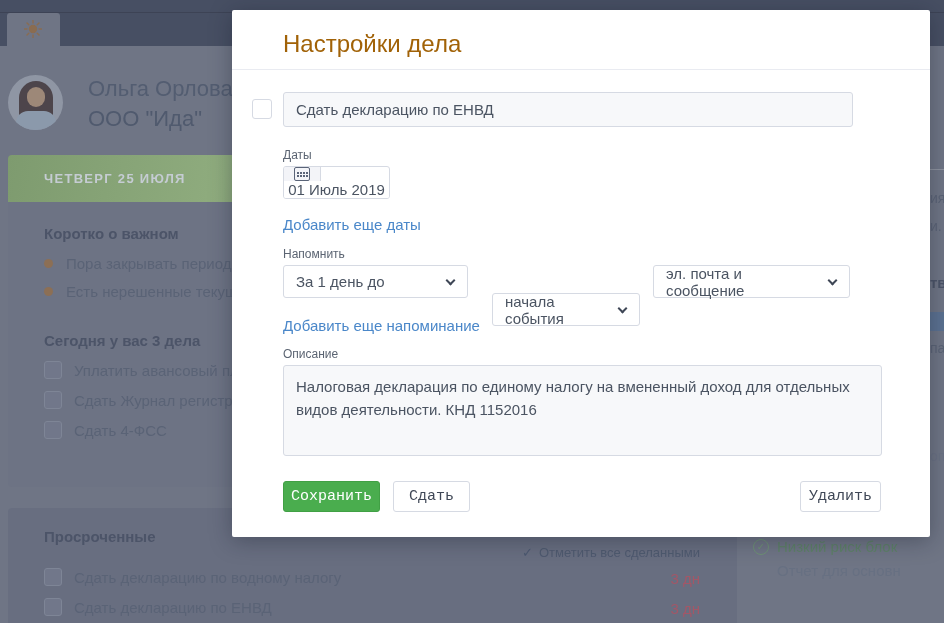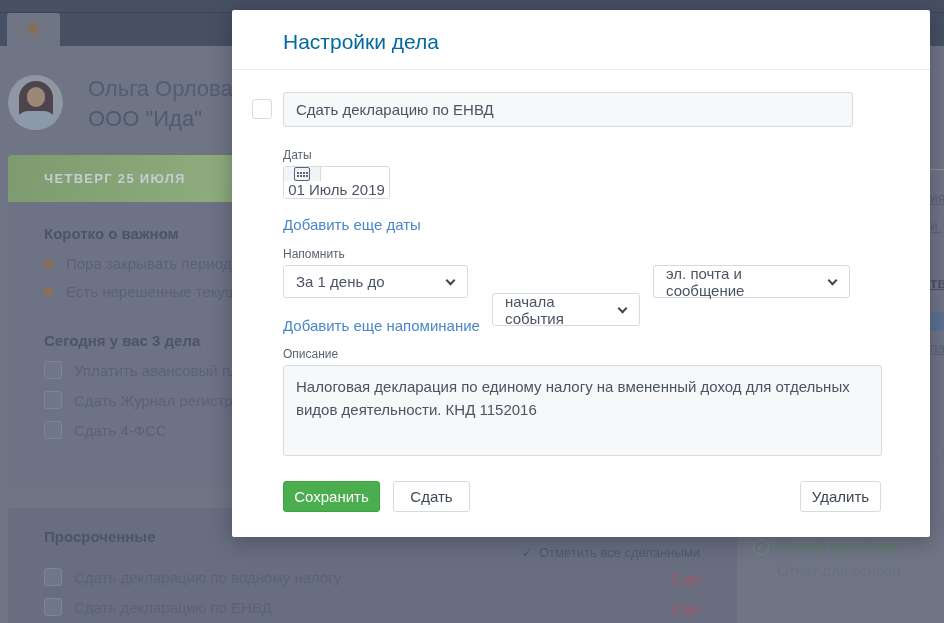--- a/index.html
+++ b/index.html
@@ -37,29 +37,29 @@
   #card-overdue { left:8px; top:508px; width:729px; height:115px; background:#686e80; border-radius:4px 4px 0 0; }
   #mark-all { position:absolute; right:37px; top:29px; font-size:13px; color:#4f5a6f;margin-top:8px; }
   #mark-all .chk { font-weight:bold; color:#4c5870; margin-right:6px; }
   .due { position:absolute; right:37px; font-size:15px; color:#a25767; }
 
   #risk-row { left:753px; top:538px; display:flex; align-items:flex-start; gap:8px; width:200px; }
   .circle-check { width:16px; height:16px; border:1.5px solid #6e9176; border-radius:50%; color:#6e9176; font-size:10px; line-height:14px; text-align:center; flex:none; margin-top:1px; }
   #risk-text { font-size:15px; color:#5e8068; white-space:nowrap; }
   #report-text { left:777px; top:562px; font-size:15px; color:#677082; white-space:nowrap; }
 
-  .frag { left:930px; font-size:14px; color:#5b6476; white-space:nowrap;text-decoration:underline; }
+  .frag { left:930px; font-size:14px; color:#5b6476; white-space:nowrap; }
   .frag.bold { font-weight:bold; font-size:15px; color:#4c5468; }
   #frag-line { left:928px; top:169px; width:16px; height:1px; background:rgba(255,255,255,.22); }
   #frag-band { left:930px; top:312px; width:14px; height:19px; background:#5b7191; }
 
   
   #modal { left:232px; top:10px; width:698px; height:527px; background:#ffffff; border-radius:2px;
     box-shadow:0 4px 22px rgba(20,25,40,.35); }
-  #modal-title { position:absolute; left:51px; top:20px; font-size:21px; color:#0369a1; }
+  #modal-title { position:absolute; left:51px; top:20px; font-size:24px; color:#a16207; }
   #modal-divider { position:absolute; left:0; top:59px; width:100%; height:1px; background:#e9ebf1; }
 
   #task-checkbox { position:absolute; left:20px; top:89px; width:20px; height:20px; border:1px solid #d6dae3; border-radius:3px; background:#fff; }
   #task-name-input { position:absolute; left:51px; top:82px; width:570px; height:35px; background:#f7f8fa;
     border:1px solid #d6dae3; border-radius:3px; font-size:15px; color:#4b5462; padding:0 12px;
     font-family:inherit; outline:none; }
 
   .field-label { position:absolute; left:51px; font-size:12px; color:#5b6472; }
 
   #date-group { position:absolute; left:51px; top:156px; height:33px; display:flex;
@@ -79,21 +79,21 @@
   .dd .chev { position:absolute; right:13px; top:11px; width:7px; height:7px;
     border-right:2px solid #3f4756; border-bottom:2px solid #3f4756; transform:rotate(45deg); }
   #dd-when { left:51px; width:185px; }
   #dd-anchor { left:260px; width:148px;margin-top:28px; }
   #dd-channel { left:421px; width:197px; }
 
   #description-textarea { position:absolute; left:51px; top:355px; width:599px; height:91px; background:#f7f8fa;
     border:1px solid #d6dae3; border-radius:3px; font-size:15px; color:#4b5462; line-height:1.55;
     padding:9px 12px; resize:none; font-family:inherit; outline:none; }
 
-  .btn { position:absolute; top:471px; height:31px; border-radius:3px; font-size:15px; font-family:Liberation Sans, sans-serif;
+  .btn { position:absolute; top:471px; height:31px; border-radius:3px; font-size:15px; font-family:Liberation Mono, monospace;
     display:flex; align-items:center; justify-content:center; cursor:pointer; }
   #save-btn { left:51px; width:97px; background:#4aad4e; border:1px solid #41a045; color:#fff; }
   #cancel-btn { left:161px; width:77px; background:#fff; border:1px solid #d6dae3; color:#3f4756; }
   #delete-btn { left:568px; width:81px; background:#fff; border:1px solid #d6dae3; color:#3f4756; }
 </style>
 </head>
 <body>
 
 <div id="bg-header" class="abs">
   <div class="bar-line"></div>

